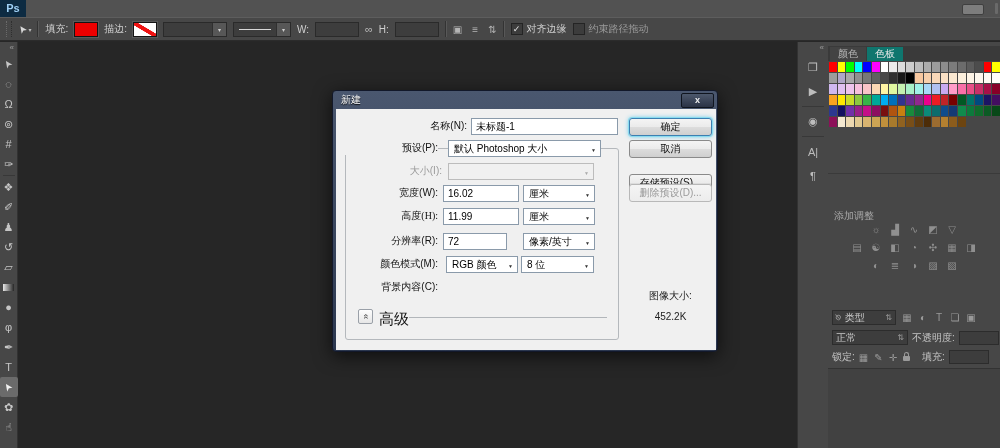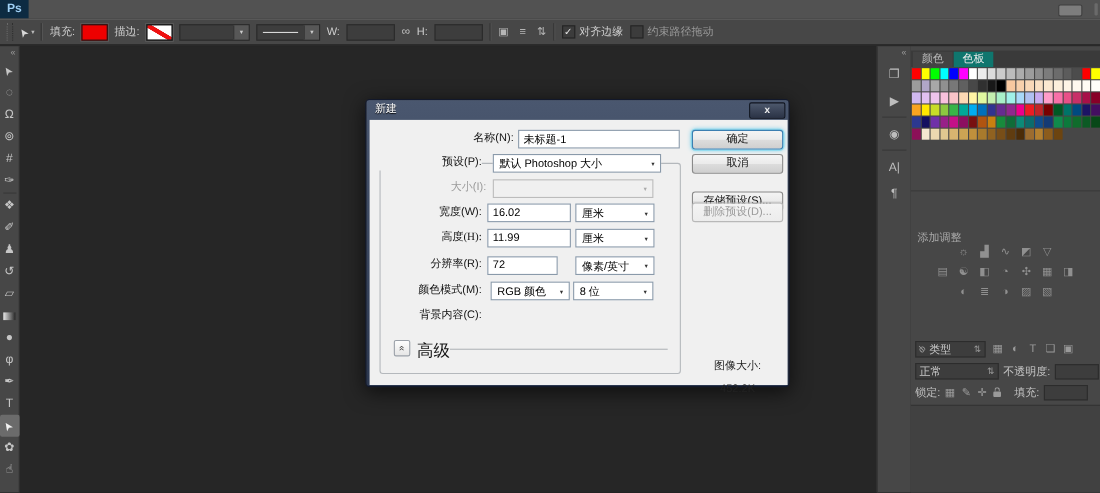--- a/index.html
+++ b/index.html
@@ -106,21 +106,21 @@
   .dbtn7{position:absolute;left:293px;width:83px;height:18px;border:1px solid #8a8a8a;border-radius:3px;
          background:linear-gradient(#f4f4f4,#ebebeb 48%,#dcdcdc 52%,#cfcfcf);font-size:10px;color:#111;
          text-align:center;line-height:16px;box-sizing:border-box;}
   #b-ok{border-color:#3c7fb1;box-shadow:0 0 0 1px #8adbef,0 0 5px #47c1e8;}
   #b-del{color:#9a9a9a;border-color:#b8b8b8;background:linear-gradient(#f4f4f4,#ececec);}
   .advb{position:absolute;left:22px;top:200px;width:15px;height:15px;border:1px solid #9aa0a8;border-radius:2px;
         background:linear-gradient(#fdfdfd,#e6e6e6);text-align:center;box-sizing:border-box;}
   .advb span{display:inline-block;transform:rotate(90deg);font-size:9px;color:#333;line-height:13px;}
   #l-adv{position:absolute;left:43px;top:201px;font-size:15px;color:#111;}
   .adv-line{position:absolute;left:73px;top:208px;width:198px;border-top:1px solid #b2b6ba;}
-  .imgsize{position:absolute;left:293px;top:176px;width:83px;text-align:center;color:#222;margin-top:37px;}
+  .imgsize{position:absolute;left:293px;top:176px;width:83px;text-align:center;color:#222;}
   .imgsize div{line-height:21px;}
 </style>
 </head>
 <body>
 
 <div class="screen" data-name="photoshop-window">
 
   <div class="menubar" data-name="menu-bar">
     <div class="ps-logo" data-name="photoshop-logo">Ps</div>
     <div class="win-min" data-name="minimize-button"></div>

